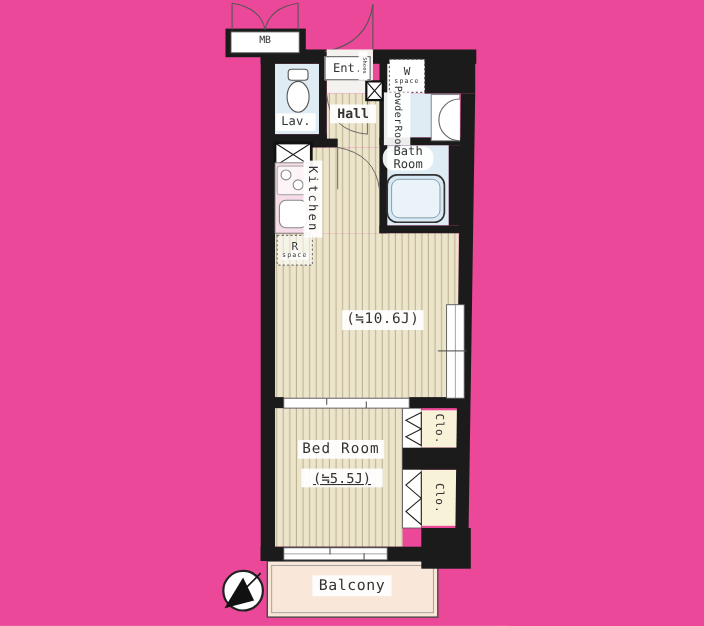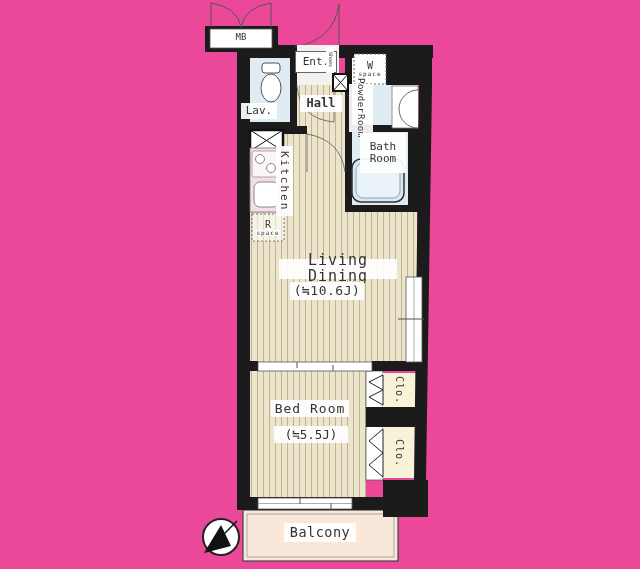--- a/index.html
+++ b/index.html
@@ -10,21 +10,21 @@
        text-align:center;line-height:1.05;color:#333;}
   .bg{background:rgba(255,255,255,.92);}
   .bordered{border:1px solid #666;background:#fff;}
   .v-rl{writing-mode:vertical-rl;text-orientation:sideways;}
   .v-lr{writing-mode:vertical-lr;text-orientation:sideways;}
   .stack{flex-direction:column;}
   .stack span{display:block;}
   .ld-name{font-size:15px;letter-spacing:1px;}
   .ld-area{font-size:13px;letter-spacing:.5px;}
   .bed-name{font-size:13px;letter-spacing:1px;}
-  .bed-area{font-size:12.5px;}
+  .bed-area{font-size:12.5px;text-decoration:underline;}
   .balcony-lbl{font-size:13.5px;letter-spacing:.5px;text-align:center;}
   .hall-lbl{font-size:12px;}
   .small-lbl{font-size:11px;}
   .mb-lbl{font-size:9px;}
   .clo-lbl{font-size:10px;letter-spacing:1px;}
   .powder-lbl{font-size:9px;letter-spacing:.5px;}
   .tiny-top{font-size:10px;line-height:1;}
   .tiny-word{font-size:6px;letter-spacing:1px;line-height:1;}
   .shoes-lbl{font-size:5px;letter-spacing:0;}
   .kitchen-lbl{font-size:11px;letter-spacing:2px;}
@@ -177,43 +177,42 @@
 
 <div class="lbl small-lbl bordered" style="left:295px;top:51px;width:40px;height:20px;">Ent.</div>
 
 <div class="lbl shoes-lbl v-rl bg" style="left:326px;top:47px;width:8px;height:26px;">Shoes</div>
 
 <div class="lbl stack" style="left:354px;top:56px;width:32px;height:26px;">
   <span class="tiny-top">W</span>
   <span class="tiny-word">space</span>
 </div>
 
-<div class="lbl small-lbl bg" style="left:241px;top:103px;width:36px;height:16px;">Lav.</div>
+<div class="lbl small-lbl bg" style="left:251px;top:103px;width:36px;height:16px;">Lav.</div>
 
 <div class="lbl hall-lbl bg" style="left:300px;top:95px;width:42px;height:17px;font-weight:bold;">Hall</div>
 
 <div class="lbl powder-lbl v-lr bg" style="left:349px;top:84px;width:24px;height:48px;line-height:1.2;">
   <span>Powder</span>
   <span>Room</span>
 </div>
 
-<div class="lbl small-lbl stack bg" style="left:360px;top:133px;width:46px;height:40px;">
+<div class="lbl small-lbl stack bg" style="left:348px;top:133px;width:46px;height:22px;border-radius:10px;">
   <span>Bath</span>
   <span>Room</span>
 </div>
 
 <div class="lbl kitchen-lbl v-rl bg" style="left:276px;top:146px;width:17px;height:70px;">Kitchen</div>
 
 <div class="lbl stack" style="left:253px;top:216px;width:30px;height:23px;">
   <span class="tiny-top bg">R</span>
   <span class="tiny-word bg">space</span>
 </div>
 
-<div class="lbl ld-name bg" style="left:279px;top:259px;width:118px;height:20px;">Living Dining</div>
-<div class="lbl ld-area bg" style="left:290px;top:282px;width:74px;height:18px;">(≒10.6J)</div>
+<div class="lbl ld-area bg" style="left:311px;top:282px;width:74px;height:18px;">(≒10.6J)</div>
 
 <div class="lbl bed-name bg" style="left:271px;top:400px;width:78px;height:17px;">Bed Room</div>
 <div class="lbl bed-area bg" style="left:274px;top:426px;width:74px;height:17px;">(≒5.5J)</div>
 
 <div class="lbl clo-lbl v-rl" style="left:390px;top:376px;width:17px;height:29px;">Clo.</div>
 <div class="lbl clo-lbl v-rl" style="left:390px;top:436px;width:17px;height:34px;">Clo.</div>
 
 <div class="lbl balcony-lbl bg" style="left:284px;top:523px;width:72px;height:19px;">Balcony</div>
 
 </div>

